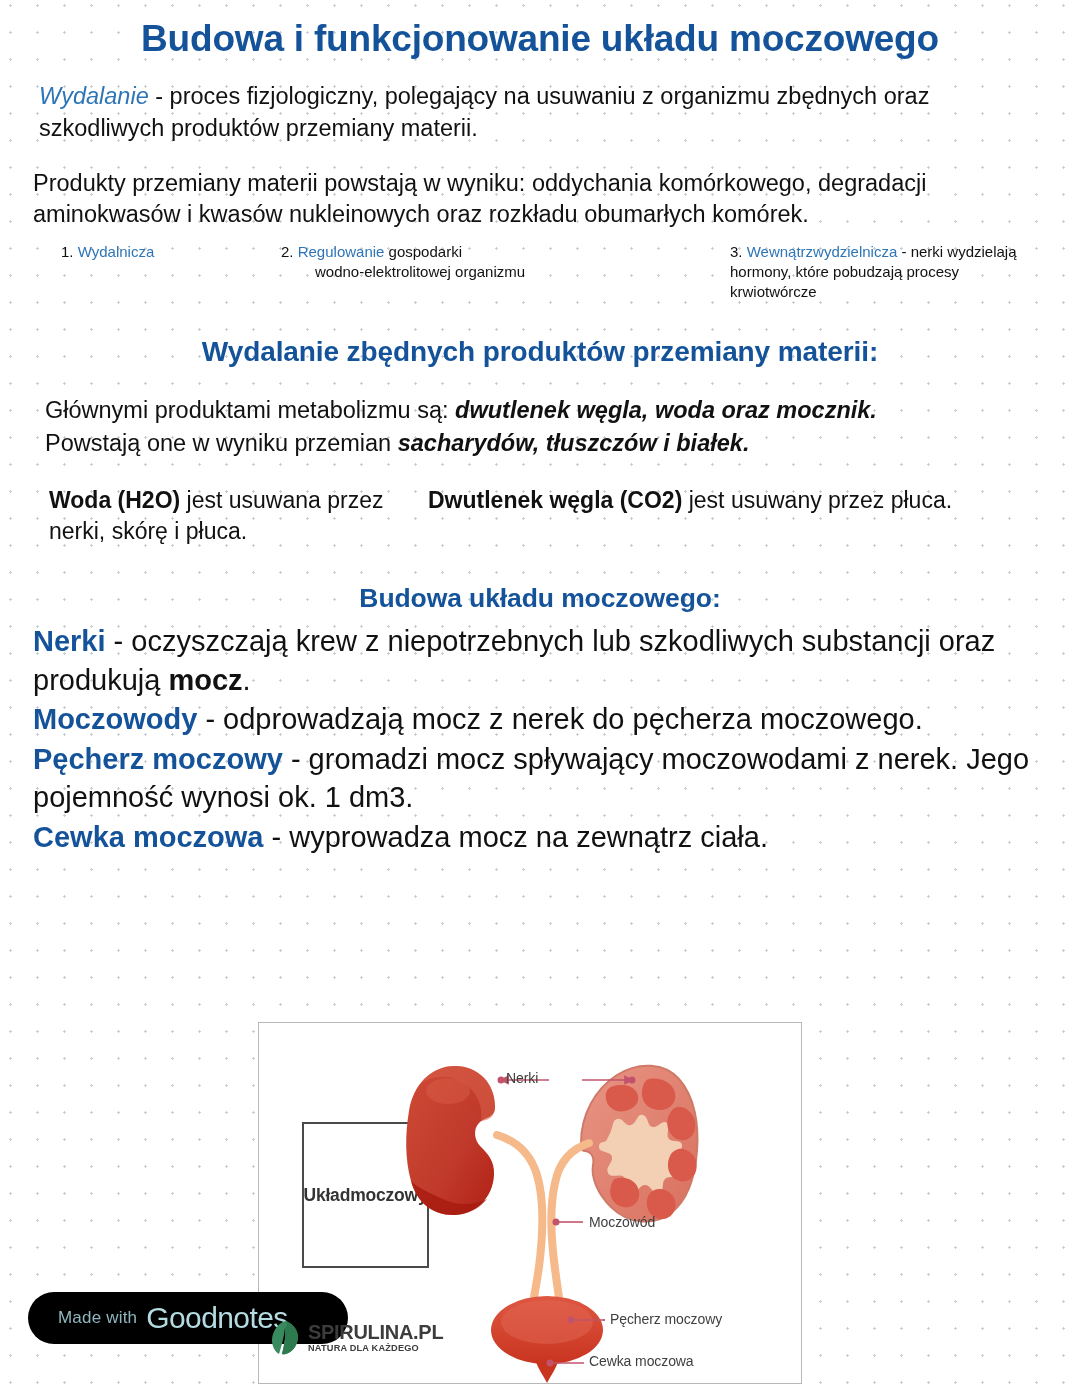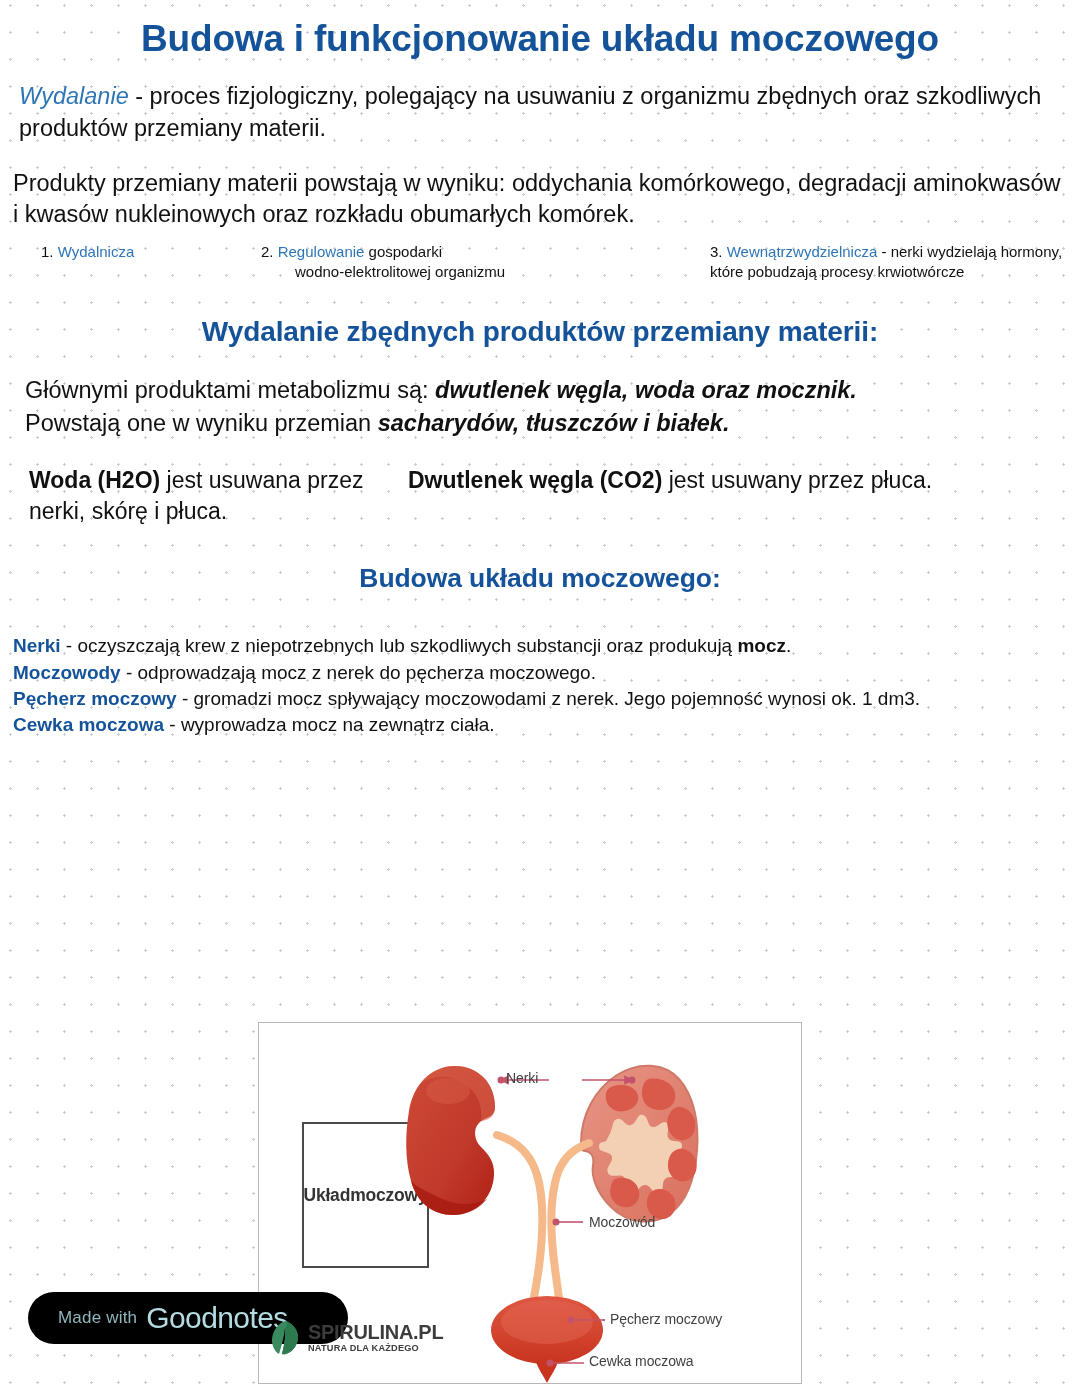--- a/index.html
+++ b/index.html
@@ -17,21 +17,21 @@
     background-position: 24px 19px;
     position: relative;
     overflow: hidden;
     color: #101010;
   }
 
   .page {
     position: relative;
     width: 1080px;
     height: 1394px;
-    padding: 0 11px;
+    padding: 0 31px;
   }
 
   
   .doc-title {
     text-align: center;
     font-size: 37px;
     font-weight: bold;
     color: #14539A;
     letter-spacing: -0.2px;
     padding-top: 18px;
@@ -100,22 +100,22 @@
     line-height: 1.35;
     color: #111111;
   }
   .pr-col-1 { width: 300px; padding-left: 16px; }
   .pr-col-2 { width: 385px; padding-left: 18px; }
   .pr-col-3 { flex: 1; padding-left: 12px; }
   .bold-term { font-weight: bold; }
 
   
   .structure-list {
-    margin-top: 39px;
-    font-size: 19px;
+    margin-top: 8px;
+    font-size: 29px;
     line-height: 1.33;
     color: #111111;
     padding-left: 2px;
   }
   .structure-list .row { margin-bottom: 1px; }
   .blue-bold { color: #14539A; font-weight: bold; }
 
   
   .diagram-panel {
     position: absolute;

